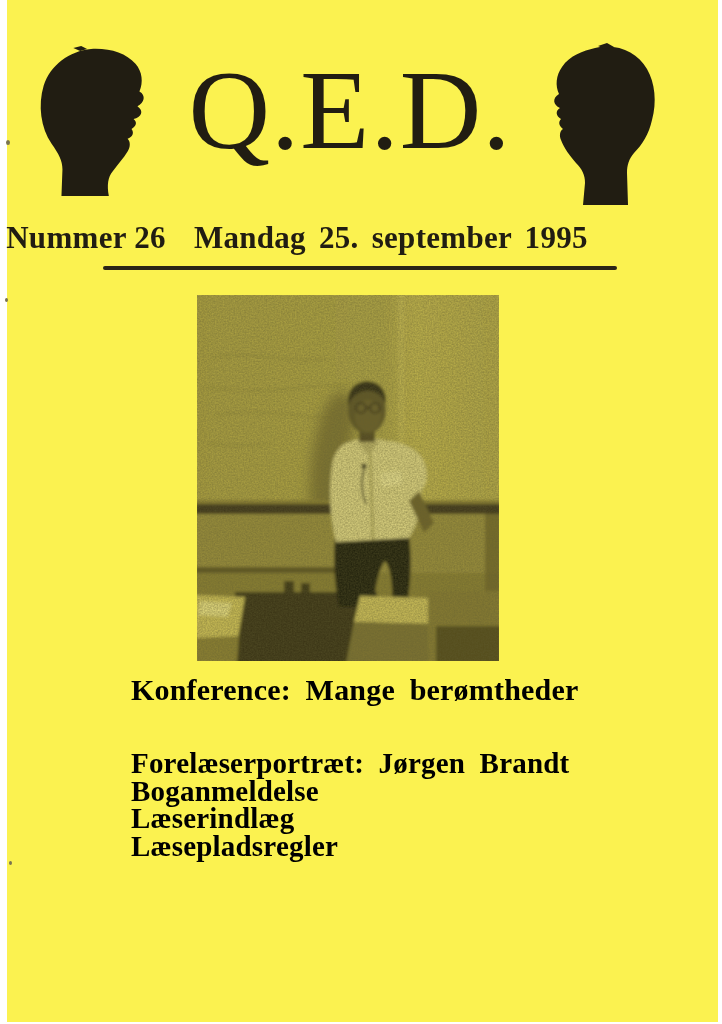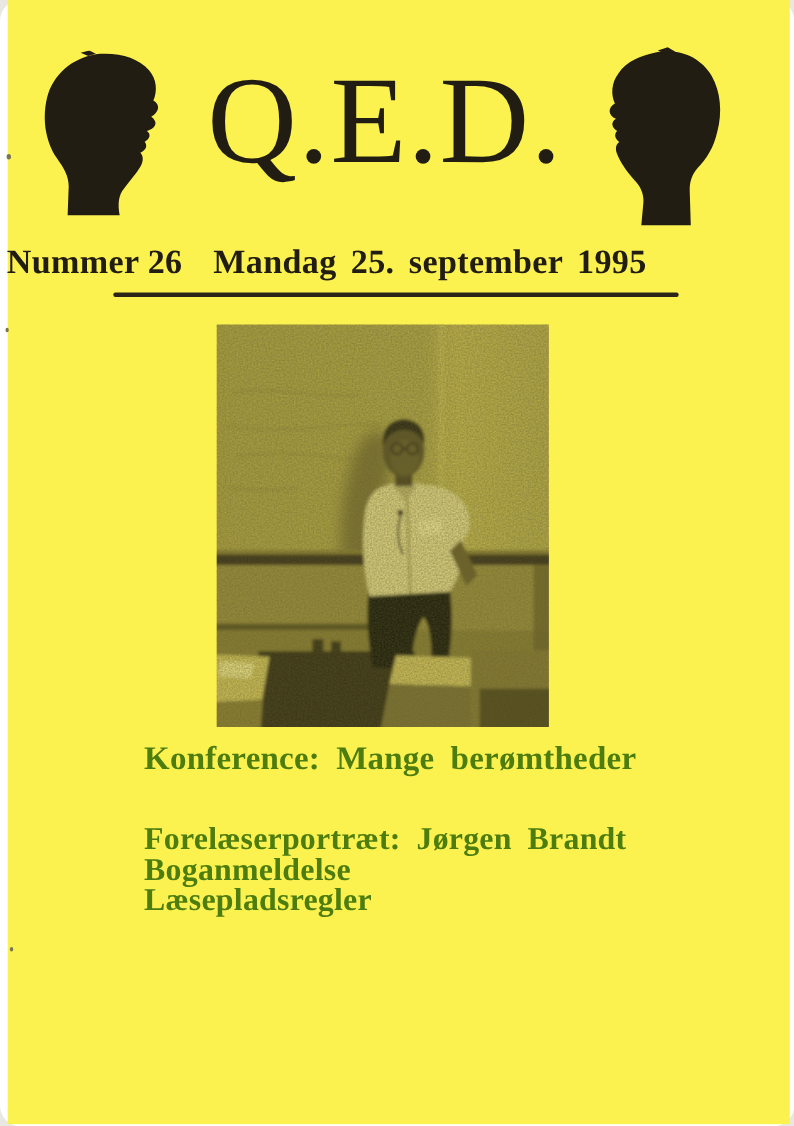--- a/index.html
+++ b/index.html
@@ -1,21 +1,21 @@
 <!DOCTYPE html>
 <html><head>
 <meta charset="utf-8">
 <style>
   html,body{margin:0;padding:0;}
   body{
     width:722px;height:1024px;background:#e9e7e2;
     font-family:"Liberation Serif","DejaVu Serif",serif;
     overflow:hidden;
   }
-  .scan{position:relative;width:722px;height:1024px;background:#ffffff;border-radius:19px;}
+  .scan{position:relative;width:722px;height:1024px;background:#ffffff;}
   .page{
     position:absolute;left:7px;top:0;right:4px;bottom:2px;
     background:#FBF250;
   }
   .speck{position:absolute;background:#7a7450;border-radius:50%;}
 
   
   .head-svg{position:absolute;}
   .head-left{left:33px;top:46px;width:127px;height:150px;}
   .head-right{left:543px;top:42px;width:114px;height:163px;}
@@ -41,21 +41,21 @@
   }
 
   
   .photo{
     position:absolute;left:197px;top:295px;width:302px;height:366px;margin:0;
   }
   .photo svg{display:block;}
 
   
   .toc{
-    position:absolute;left:131px;top:675px;width:540px;color:#4d7c0f;
+    position:absolute;left:131px;top:675px;width:540px;color:#000000;
   }
   .toc .headline{
     font-weight:bold;font-size:30px;line-height:30px;word-spacing:7px;
     letter-spacing:.2px;
   }
   .toc .toc-list{margin-top:45px;}
   .toc .toc-item{
     font-weight:bold;font-size:29px;line-height:27.5px;word-spacing:7px;
     letter-spacing:.2px;
   }
@@ -188,16 +188,17 @@
         <rect x="0" y="0" width="302" height="366" filter="url(#grain)" opacity="0.5"></rect>
       </g>
     </svg>
   </figure>
 
   <div class="toc">
     <div class="headline">Konference: Mange berømtheder</div>
     <div class="toc-list">
       <div class="toc-item">Forelæserportræt: Jørgen Brandt</div>
       <div class="toc-item">Boganmeldelse</div>
+      <div class="toc-item">Læserindlæg</div>
       <div class="toc-item">Læsepladsregler</div>
     </div>
   </div>
 </div>
 
 </body></html>

